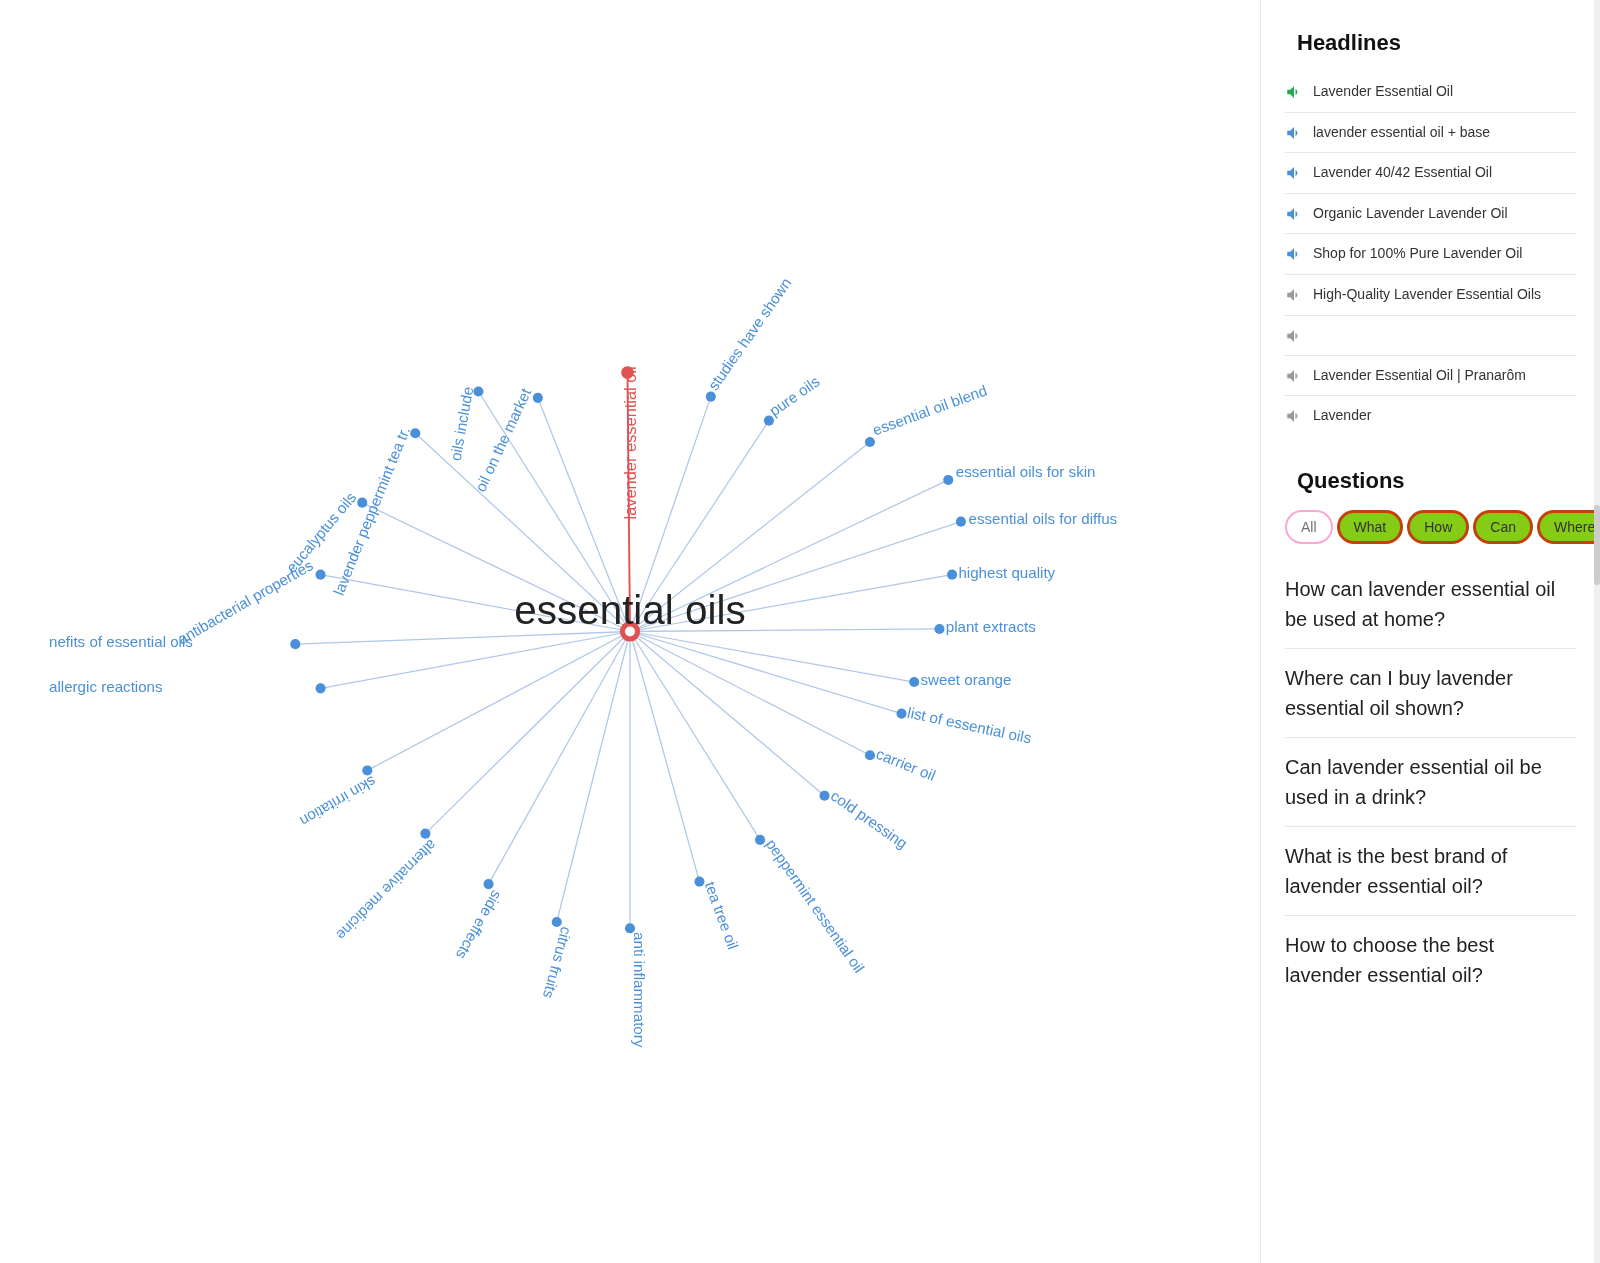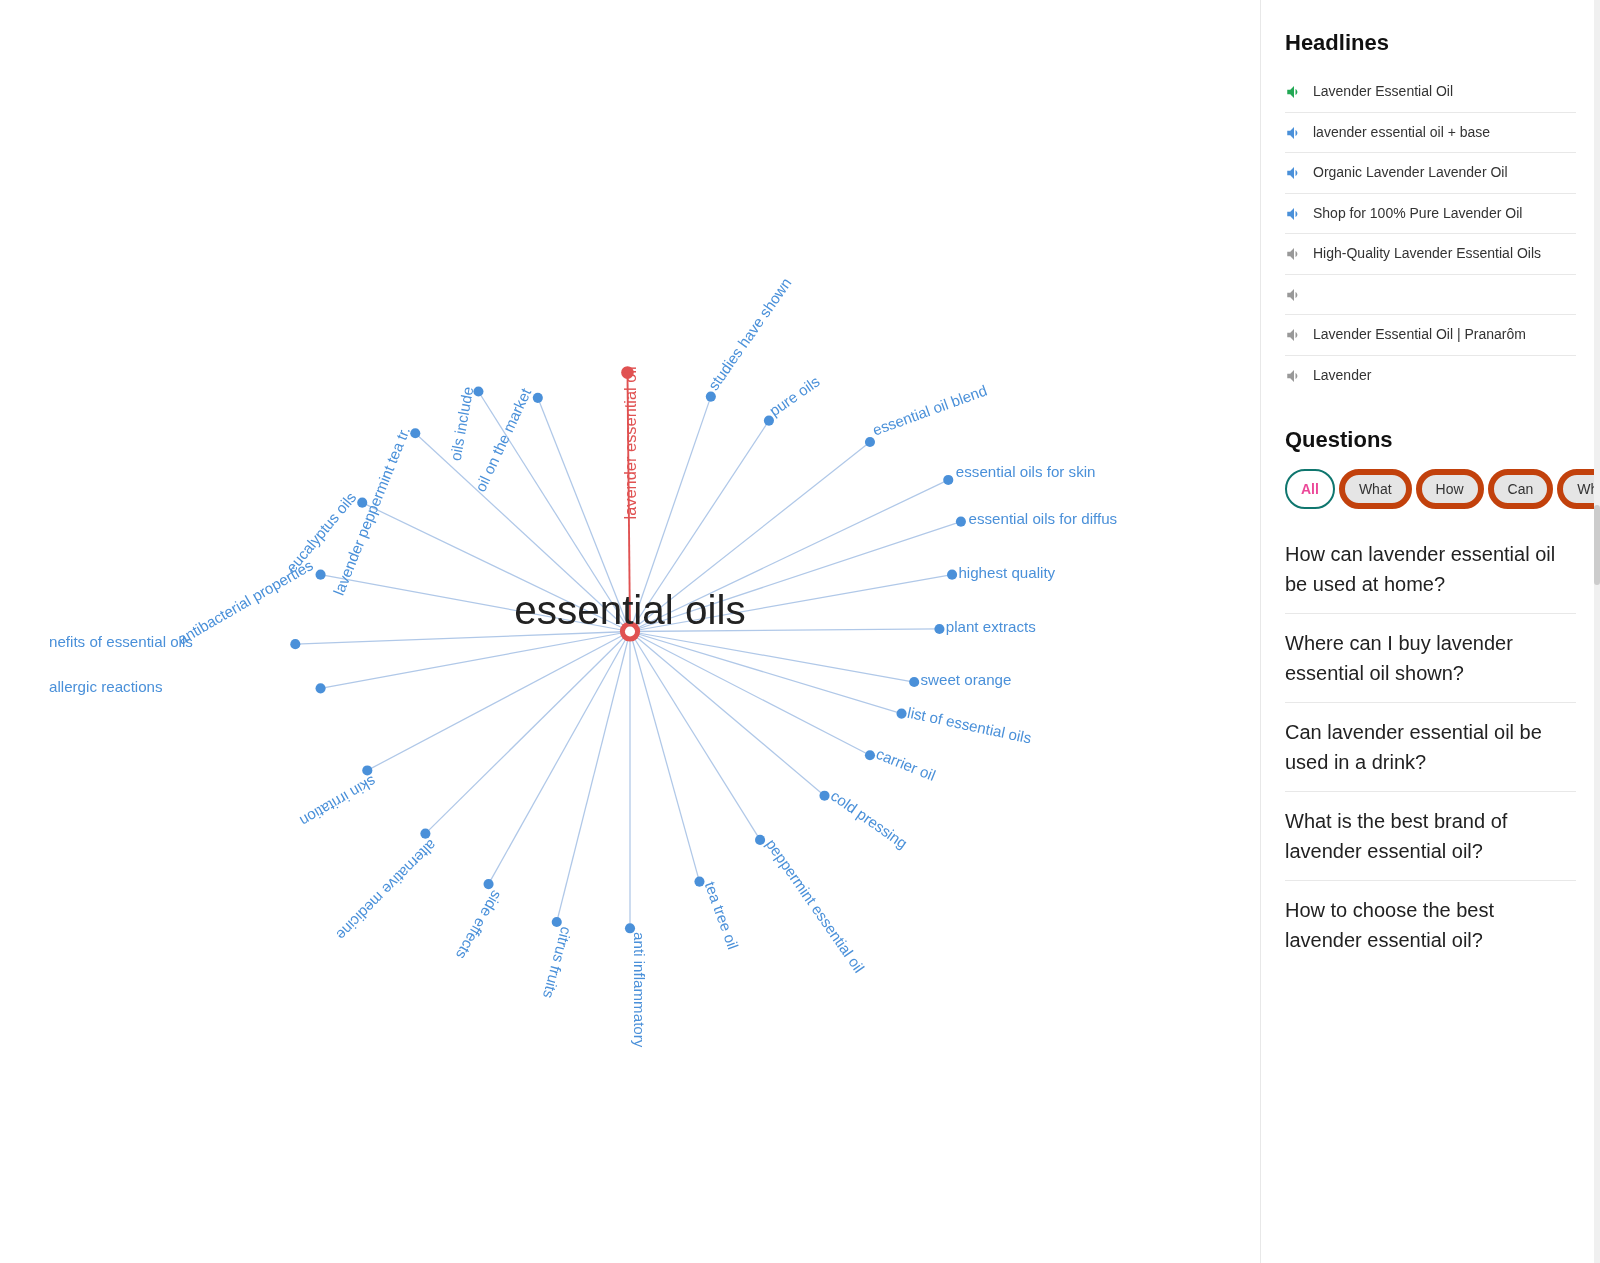--- a/index.html
+++ b/index.html
@@ -25,20 +25,21 @@
       padding: 30px 24px;
       border-left: 1px solid #e8e8e8;
       overflow-y: auto;
       flex-shrink: 0;
     }
     .section-title {
       font-size: 22px;
       font-weight: 700;
       color: #111;
       margin-bottom: 16px;
+      margin-left: 12px;
     }
     .headline-item {
       display: flex;
       align-items: flex-start;
       padding: 10px 0;
       border-bottom: 1px solid #e8e8e8;
       gap: 10px;
       cursor: pointer;
     }
     .headline-item:last-child { border-bottom: none; text-align: right; }
@@ -58,31 +59,31 @@
     }
     .questions-section { margin-top: 32px; }
     .filter-tabs {
       display: flex;
       gap: 4px;
       margin-bottom: 16px;
     }
     .filter-tab {
       padding: 6px 14px;
       border-radius: 20px;
-      border: 6px solid #c2410c;
+      border: 3px solid #c2410c;
       font-size: 14px;
       cursor: pointer;
-      background: #e5e5e5;
+      background: #84cc16;
       color: #333;
     }
     .filter-tab.active {
       background: #fff;
-      border: 2px solid #0f766e;
-      color: #ec4899;
-      font-weight: 700;
+      border: 2px solid #f9a8d4;
+      color: #737373;
+      font-weight: 400;
     }
     .question-item {
       padding: 14px 0;
       border-bottom: 1px solid #e8e8e8;
       font-size: 20px;
       color: #222;
       line-height: 1.5;
       cursor: pointer;
     }
     .question-item:last-child { border-bottom: none; }
@@ -265,20 +266,26 @@
       <div class="headline-item">
         <span class="headline-icon blue"><svg viewBox="0 0 24 24" width="18" height="18" fill="#4a90d9">
             <path d="M3 9v6h4l5 5V4L7 9H3zm13.5 3c0-1.77-1.02-3.29-2.5-4.03v8.05c1.48-.73 2.5-2.25 2.5-4.02z"></path>
           </svg></span>
         <span class="headline-text">lavender essential oil + base</span>
       </div>
       <div class="headline-item">
         <span class="headline-icon blue"><svg viewBox="0 0 24 24" width="18" height="18" fill="#4a90d9">
             <path d="M3 9v6h4l5 5V4L7 9H3zm13.5 3c0-1.77-1.02-3.29-2.5-4.03v8.05c1.48-.73 2.5-2.25 2.5-4.02z"></path>
           </svg></span>
+        <span class="headline-text">Lavender 40/42 Essential Oil</span>
+      </div>
+      <div class="headline-item">
+        <span class="headline-icon blue"><svg viewBox="0 0 24 24" width="18" height="18" fill="#4a90d9">
+            <path d="M3 9v6h4l5 5V4L7 9H3zm13.5 3c0-1.77-1.02-3.29-2.5-4.03v8.05c1.48-.73 2.5-2.25 2.5-4.02z"></path>
+          </svg></span>
         <span class="headline-text">Organic Lavender Lavender Oil</span>
       </div>
       <div class="headline-item">
         <span class="headline-icon blue"><svg viewBox="0 0 24 24" width="18" height="18" fill="#4a90d9">
             <path d="M3 9v6h4l5 5V4L7 9H3zm13.5 3c0-1.77-1.02-3.29-2.5-4.03v8.05c1.48-.73 2.5-2.25 2.5-4.02z"></path>
           </svg></span>
         <span class="headline-text">Shop for 100% Pure Lavender Oil</span>
       </div>
       <div class="headline-item">
         <span class="headline-icon gray"><svg viewBox="0 0 24 24" width="18" height="18" fill="#999">

